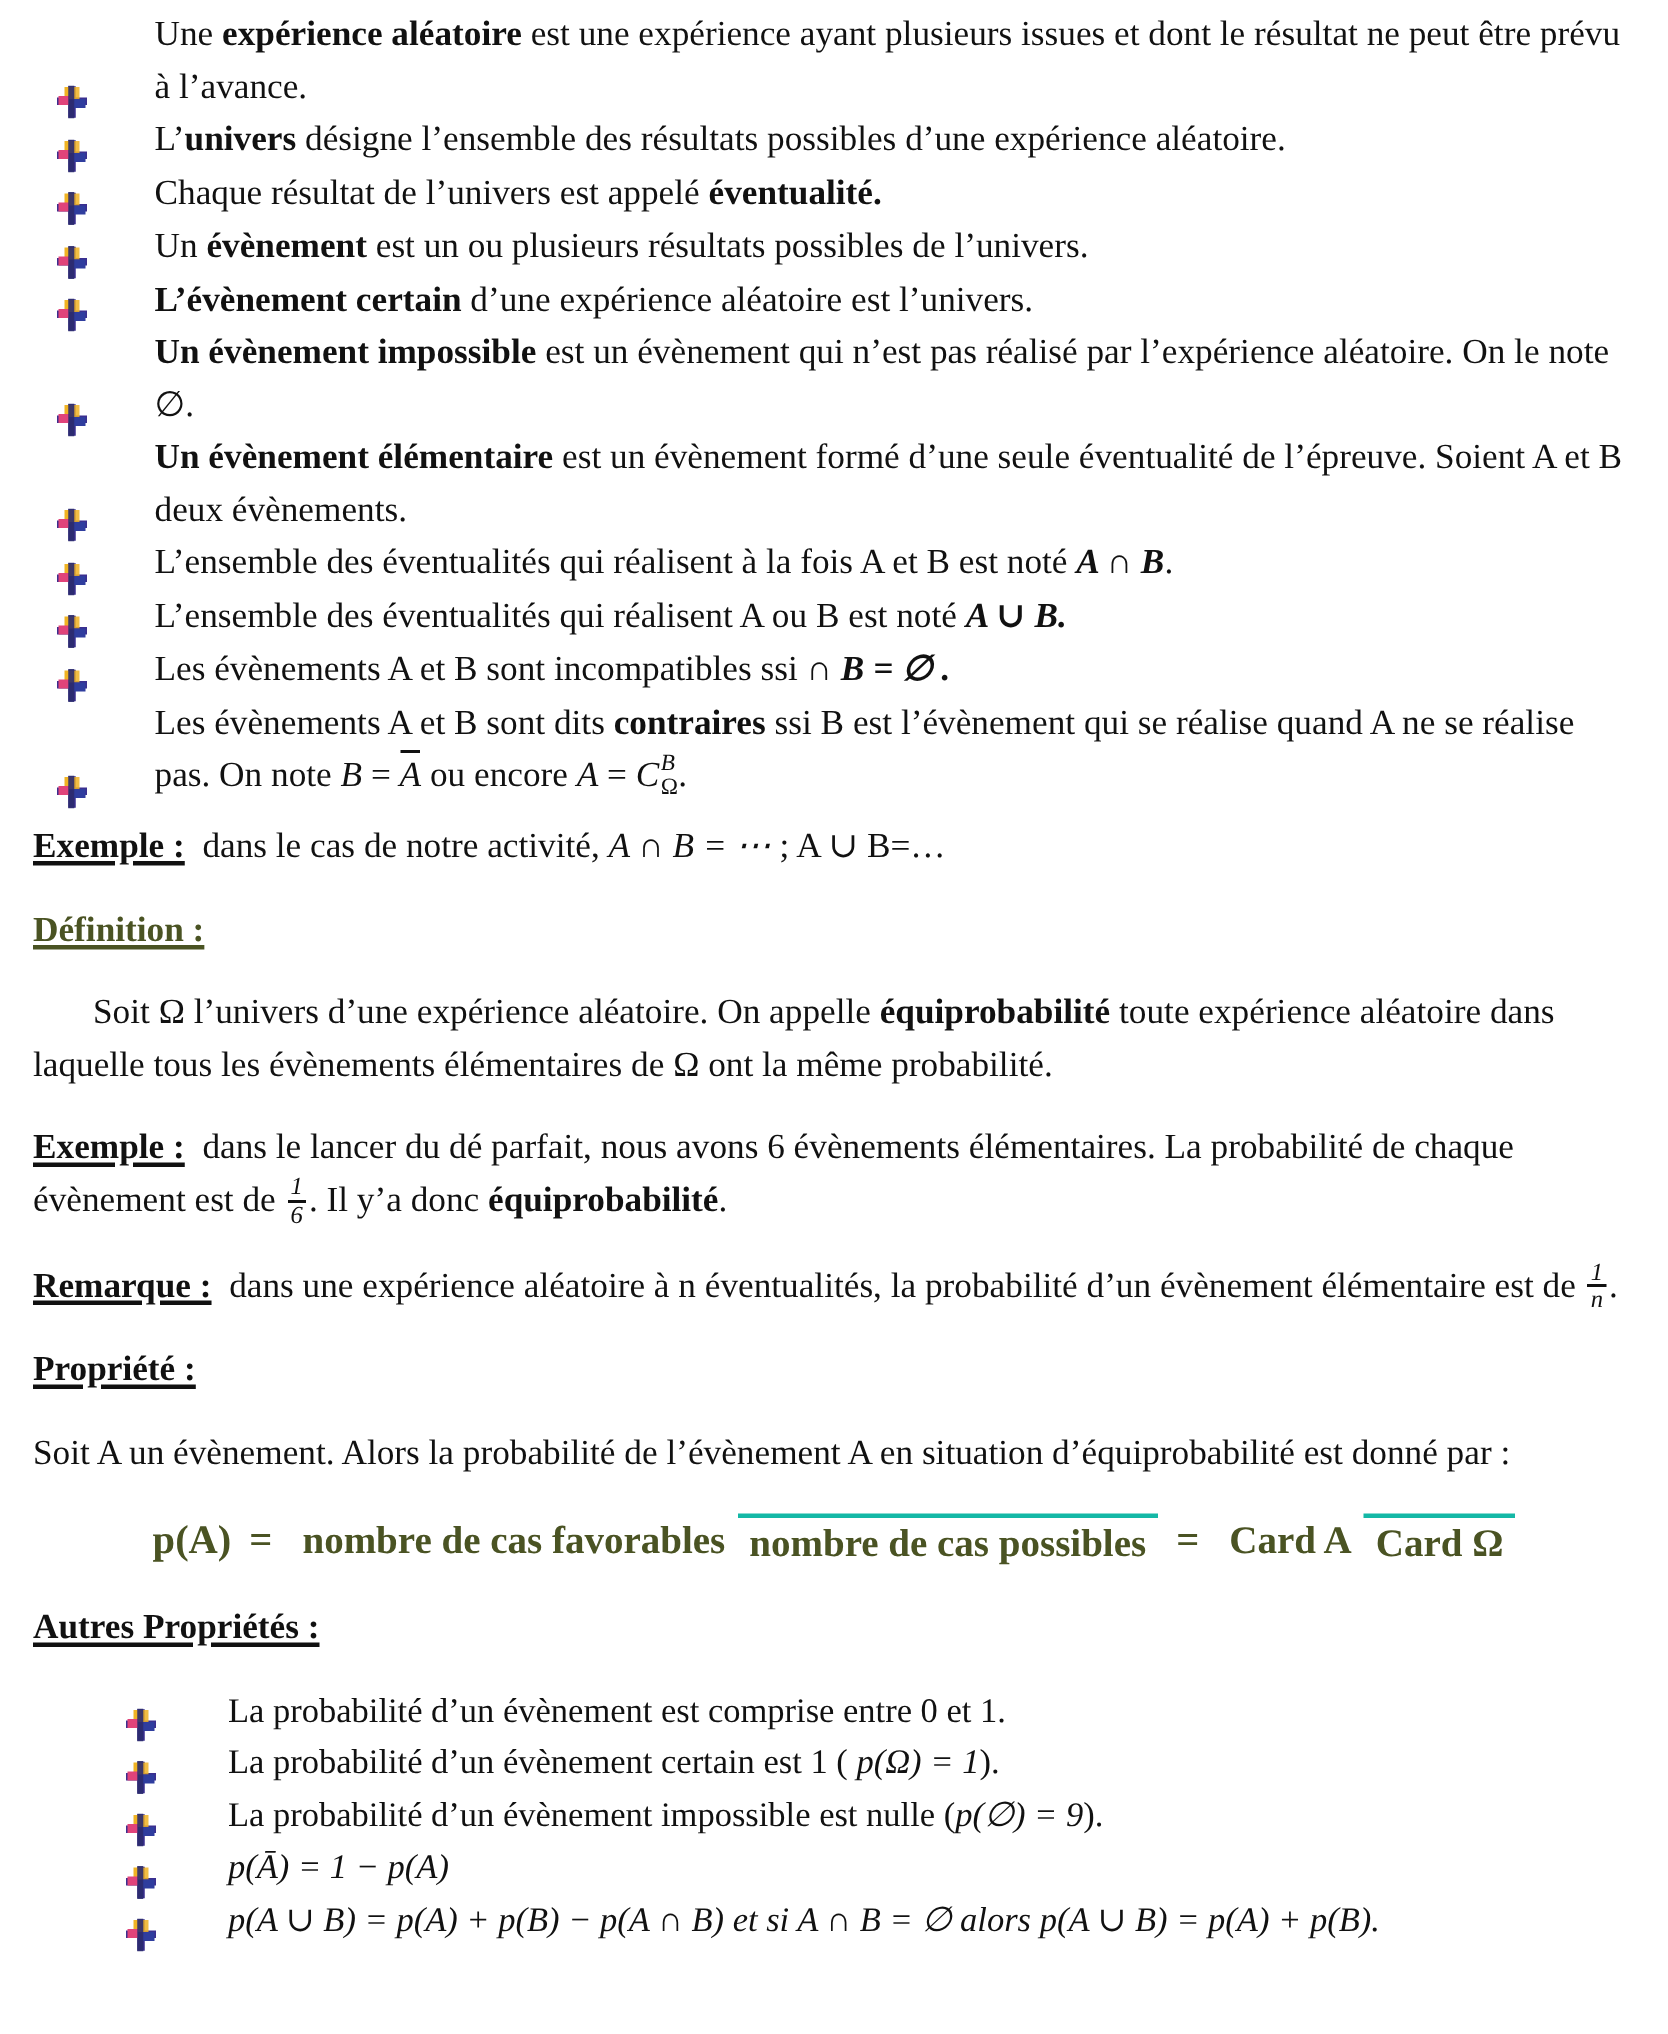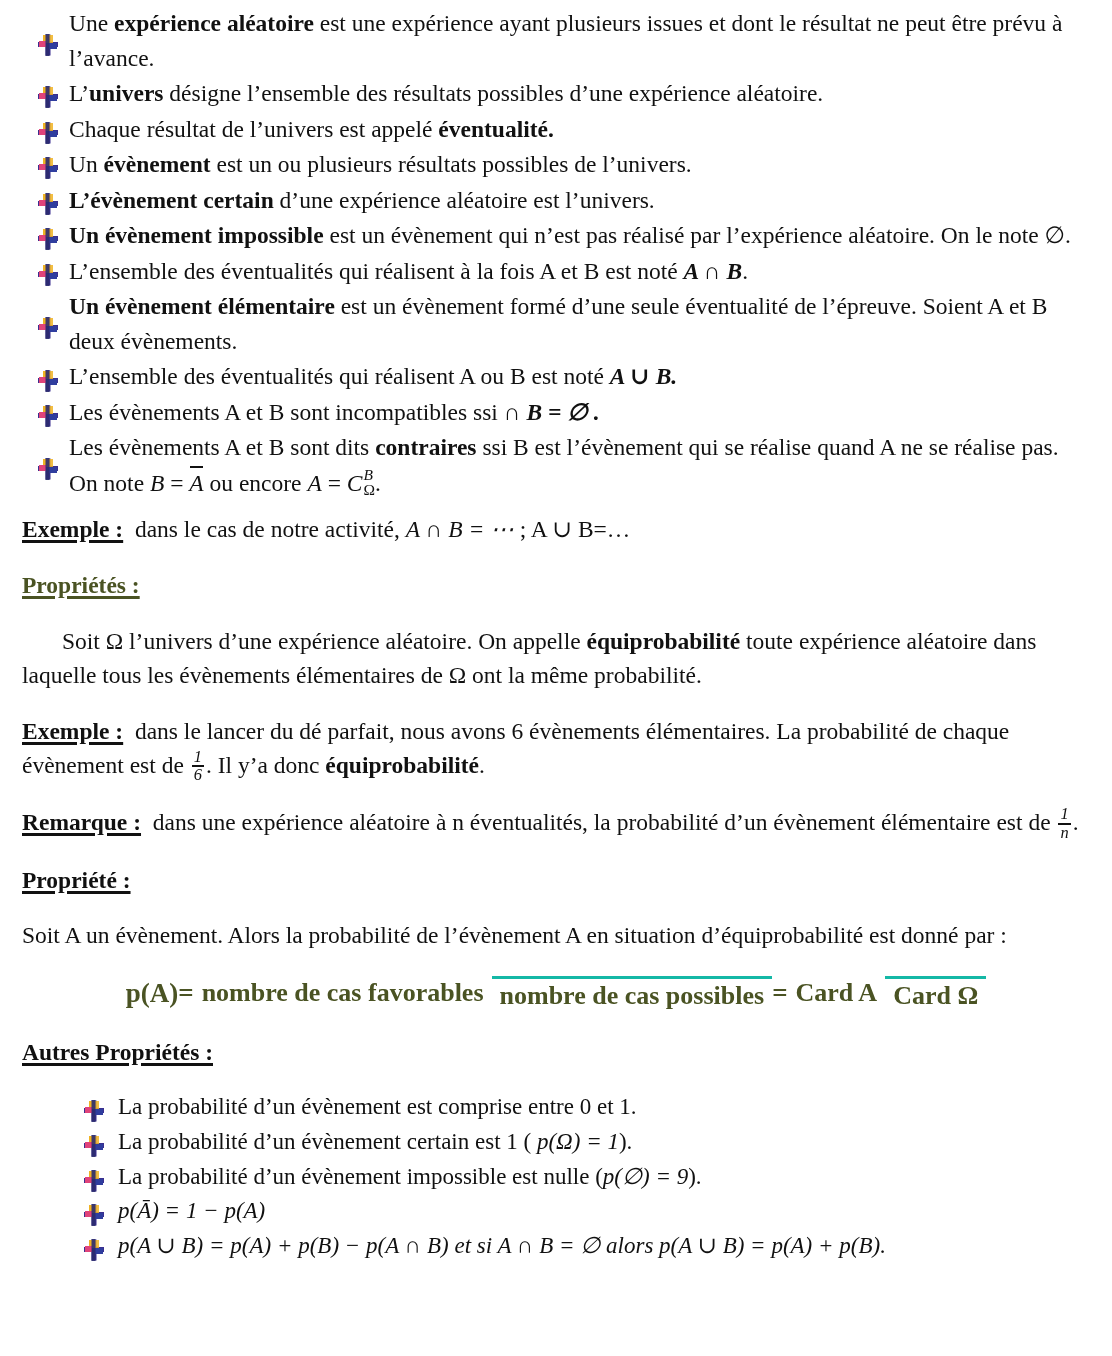--- a/index.html
+++ b/index.html
@@ -28,22 +28,23 @@
     flex:0 0 20px;
     position:relative;
     top:4px;
   }
   .blt svg{display:block;}
 
   
   ul.blist{list-style:none;margin:0;padding:0;}
   ul.blist > li{
     display:flex;
-    align-items:center;
+    align-items:flex-end;
     margin:0 0 1px 0;
+    gap:34px;
   }
   ul.blist > li .btxt{
     margin-left:11px;
     flex:1 1 auto;
     text-indent:0;
   }
   ul.blist.top{margin-left:16px;}
   ul.blist.sub{margin-left:62px;font-size:23px;}
   ul.blist.sub > li{margin-bottom:1px;}
   ul.blist.sub > li .btxt{margin-left:14px;}
@@ -103,20 +104,21 @@
   .gap-md{height:21px;}
   .indent{text-indent:40px;}
 
   
   .formula{
     color:#4a5323;
     font-weight:bold;
     display:flex;
     justify-content:center;
     align-items:center;
+    gap:12px;
     font-size:26px;
     margin:0;
   }
   .formula .lead{font-size:27px;}
   .dfrac{
     display:inline-flex;
     flex-direction:row;
     align-items:center;
     line-height:1.22;
   }
@@ -226,36 +228,36 @@
           <svg width="20" height="22" viewBox="0 0 20 22">
             <rect x="7.5" y="0.5" width="5" height="21" fill="#3b2f8f"></rect>
             <rect x="0" y="8" width="20" height="5" fill="#3b2f8f"></rect>
             <rect x="5" y="1" width="5" height="8" fill="#f0b323"></rect>
             <rect x="10" y="1" width="5" height="8" fill="#f0b323" opacity="0.85"></rect>
             <rect x="1" y="7" width="7" height="6" fill="#e0437a"></rect>
             <rect x="11" y="9" width="8" height="6" fill="#2f3d9e"></rect>
             <rect x="7.5" y="0" width="4" height="22" fill="#2b2b6e" opacity="0.9"></rect>
           </svg>
         </span>
+      <span class="btxt"><b>Un évènement élémentaire</b><span> est un évènement formé d’une seule éventualité de l’épreuve. Soient A et B deux évènements.</span></span>
+    </li>
+
+    <li>
+      <span class="blt">
+          <svg width="20" height="22" viewBox="0 0 20 22">
+            <rect x="7.5" y="0.5" width="5" height="21" fill="#3b2f8f"></rect>
+            <rect x="0" y="8" width="20" height="5" fill="#3b2f8f"></rect>
+            <rect x="5" y="1" width="5" height="8" fill="#f0b323"></rect>
+            <rect x="10" y="1" width="5" height="8" fill="#f0b323" opacity="0.85"></rect>
+            <rect x="1" y="7" width="7" height="6" fill="#e0437a"></rect>
+            <rect x="11" y="9" width="8" height="6" fill="#2f3d9e"></rect>
+            <rect x="7.5" y="0" width="4" height="22" fill="#2b2b6e" opacity="0.9"></rect>
+          </svg>
+        </span>
       <span class="btxt"><span>L’ensemble des éventualités qui réalisent à la fois A et B est noté </span><span class="bi">A ∩ B</span><span>.</span></span>
-    </li>
-
-    <li>
-      <span class="blt">
-          <svg width="20" height="22" viewBox="0 0 20 22">
-            <rect x="7.5" y="0.5" width="5" height="21" fill="#3b2f8f"></rect>
-            <rect x="0" y="8" width="20" height="5" fill="#3b2f8f"></rect>
-            <rect x="5" y="1" width="5" height="8" fill="#f0b323"></rect>
-            <rect x="10" y="1" width="5" height="8" fill="#f0b323" opacity="0.85"></rect>
-            <rect x="1" y="7" width="7" height="6" fill="#e0437a"></rect>
-            <rect x="11" y="9" width="8" height="6" fill="#2f3d9e"></rect>
-            <rect x="7.5" y="0" width="4" height="22" fill="#2b2b6e" opacity="0.9"></rect>
-          </svg>
-        </span>
-      <span class="btxt"><b>Un évènement élémentaire</b><span> est un évènement formé d’une seule éventualité de l’épreuve. Soient A et B deux évènements.</span></span>
     </li>
 
     <li>
       <span class="blt">
           <svg width="20" height="22" viewBox="0 0 20 22">
             <rect x="7.5" y="0.5" width="5" height="21" fill="#3b2f8f"></rect>
             <rect x="0" y="8" width="20" height="5" fill="#3b2f8f"></rect>
             <rect x="5" y="1" width="5" height="8" fill="#f0b323"></rect>
             <rect x="10" y="1" width="5" height="8" fill="#f0b323" opacity="0.85"></rect>
             <rect x="1" y="7" width="7" height="6" fill="#e0437a"></rect>
@@ -299,21 +301,21 @@
 
   <div class="gap-sm"></div>
 
   <p class="para">
     <span class="head">Exemple :</span>&nbsp;&nbsp;<span>dans le cas de notre activité, </span><span class="m">A ∩ B = ⋯</span><span> ;  </span><span class="mn">A ∪ B=…</span>
   </p>
 
   <div class="gap-md"></div>
 
   <p class="hrow">
-    <span class="head green">Propriétés :</span>
+    <span class="head green">Définition :</span>
   </p>
 
   <div class="gap-md"></div>
 
   <p class="para indent">
     <span>Soit Ω l’univers d’une expérience aléatoire. On appelle </span><b>équiprobabilité</b><span> toute expérience aléatoire dans laquelle tous les évènements élémentaires de Ω ont la même probabilité.</span>
   </p>
 
   <div class="gap-md"></div>
 

